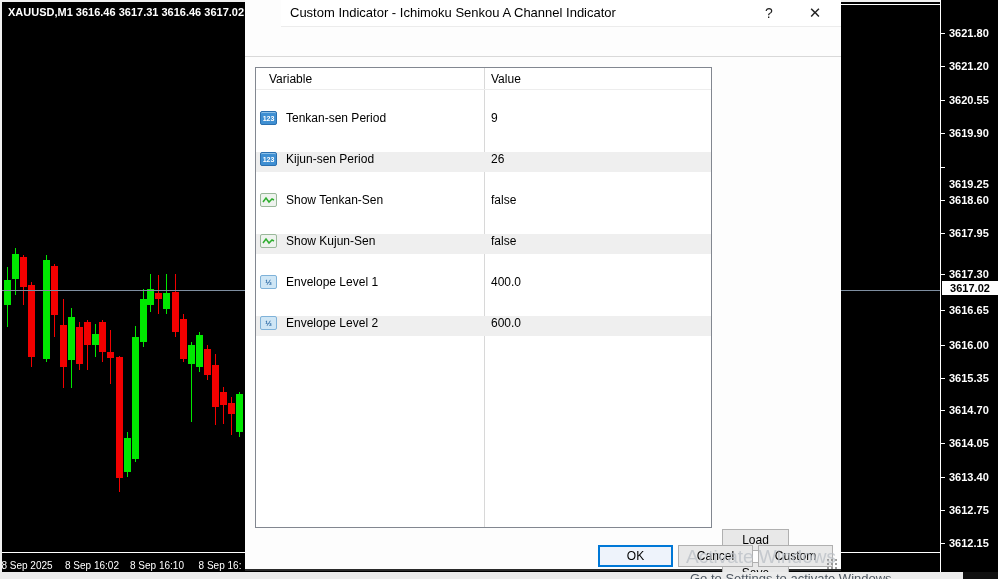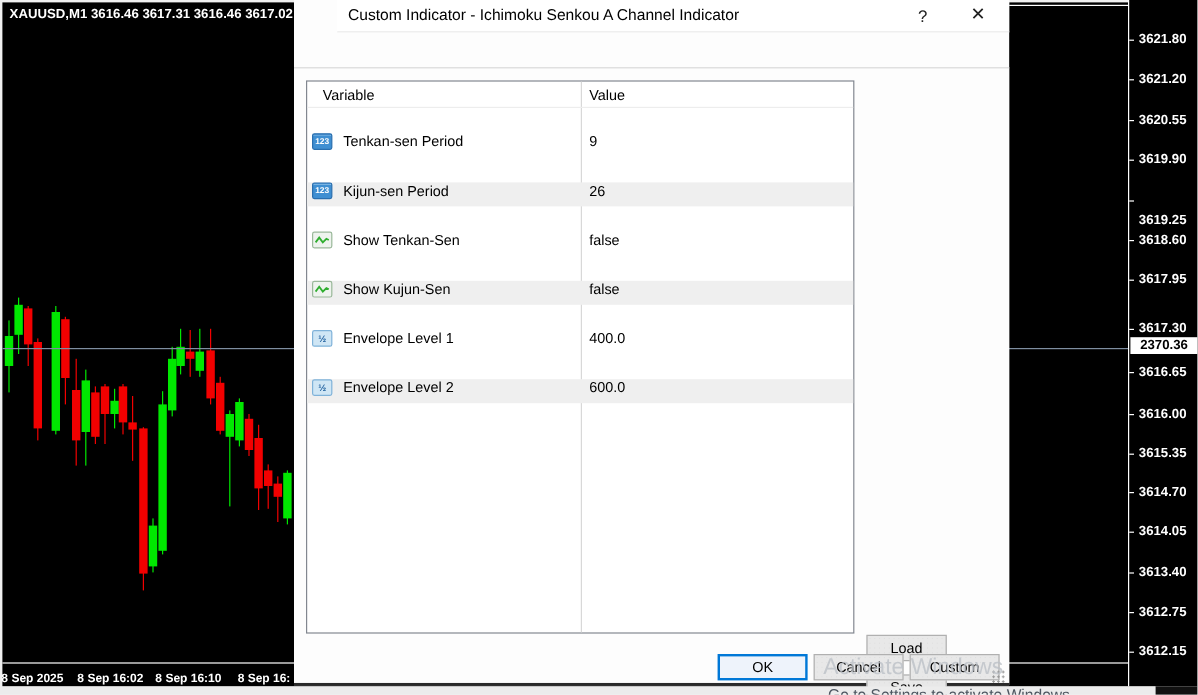--- a/index.html
+++ b/index.html
@@ -13,21 +13,21 @@
   #ohlc { position:absolute; left:6px; top:4px; color:#fff; font-size:11px; font-weight:bold; white-space:nowrap; }
   .chart-bottom-line { position:absolute; left:0; top:550px; width:938px; height:1px; background:#fff; }
   .chart-top-line { position:absolute; left:839px; top:2px; width:99px; height:1px; background:#fff; }
   #price-line { position:absolute; left:0; height:1px; width:938px; z-index:1; }
   .candle { position:absolute; width:7px; }
   .candle .wick { position:absolute; left:3px; width:1px; }
   .candle .body { position:absolute; left:0; width:7px; }
   .price-label { position:absolute; left:8px; color:#fff; font-size:11px; font-weight:bold; transform:translateY(-50%); white-space:nowrap; }
   .price-tick { position:absolute; left:0; width:4px; height:1px; background:#fff; }
   #current-price-tag { position:absolute; left:1px; width:56px; height:14px; background:#fff; color:#000; font-size:11px; font-weight:bold; text-align:center; line-height:14px; transform:translateY(-50%); }
-  .time-label { position:absolute; top:558px; color:#fff; font-size:10px; font-weight:bold; transform:translateX(-50%); white-space:nowrap; }
+  .time-label { position:absolute; top:558px; color:#fff; font-size:10px; font-weight:normal; transform:translateX(-50%); white-space:nowrap; }
 
   
   #bottom-strip { position:absolute; left:0; top:572px; width:963px; height:7px; background:#ececec; z-index:15; }
   #bottom-corner { position:absolute; left:963px; top:572px; width:35px; height:7px; background:#111; z-index:15; }
 
   
   #dialog { position:absolute; left:245px; top:0; width:596px; height:571px; background:#fdfdfd; z-index:10; border-bottom:2px solid #2a2a2a;padding-left:36px; }
   #titlebar { position:relative; height:27px; background:#fff; border-bottom:1px solid #ececec; }
   #dialog-title { position:absolute; left:9px; top:5px; font-size:13px; color:#000; }
   .titlebar-btn { position:absolute; top:3px; width:28px; height:20px; text-align:center; font-size:14px; color:#222; line-height:20px; cursor:default; }
@@ -234,21 +234,21 @@
         <div class="price-label" style="top: 410px;">3614.70</div>
         <div class="price-tick" style="top: 443px;"></div>
         <div class="price-label" style="top: 443px;">3614.05</div>
         <div class="price-tick" style="top: 477px;"></div>
         <div class="price-label" style="top: 477px;">3613.40</div>
         <div class="price-tick" style="top: 510px;"></div>
         <div class="price-label" style="top: 510px;">3612.75</div>
         <div class="price-tick" style="top: 543px;"></div>
         <div class="price-label" style="top: 543px;">3612.15</div>
       </div>
-    <div id="current-price-tag" style="top: 288px;">2370.36</div>
+    <div id="current-price-tag" style="top: 288px;">3617.02</div>
   </div>
 
   <div id="bottom-strip"></div>
   <div id="bottom-corner"></div>
 
   <div id="dialog">
     <div id="titlebar">
       <div id="dialog-title">Custom Indicator - Ichimoku Senkou A Channel Indicator</div>
       <div id="help-btn" class="titlebar-btn">?</div>
       <div id="close-btn" class="titlebar-btn">✕</div>

